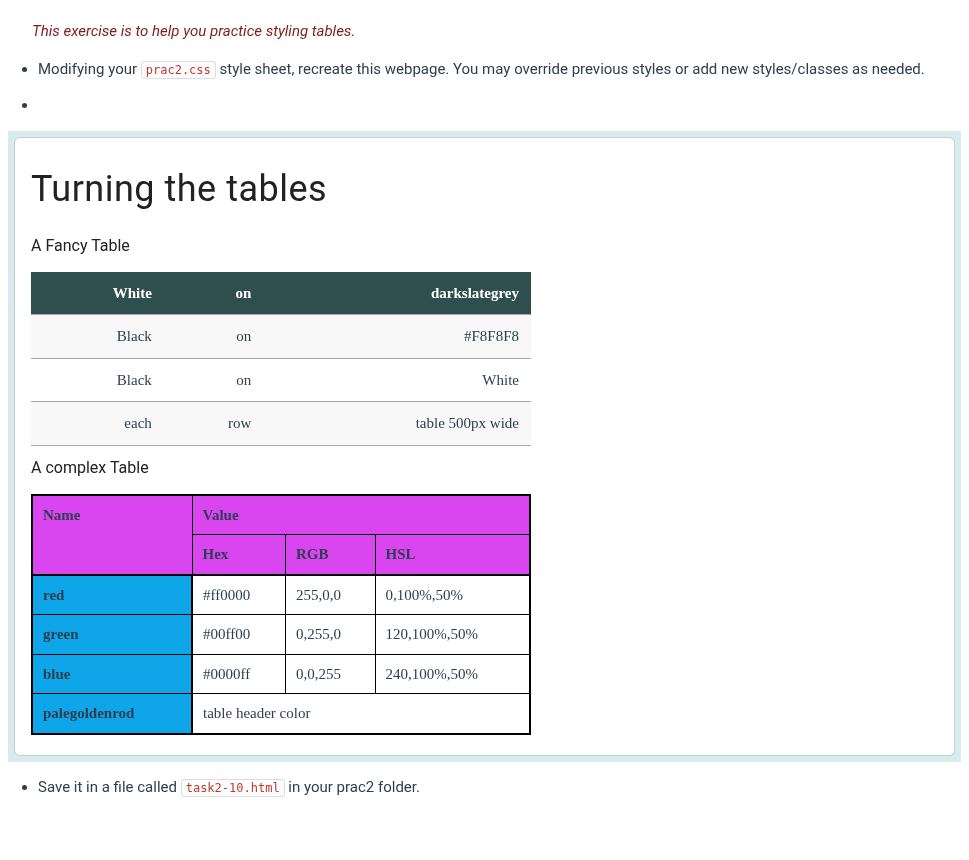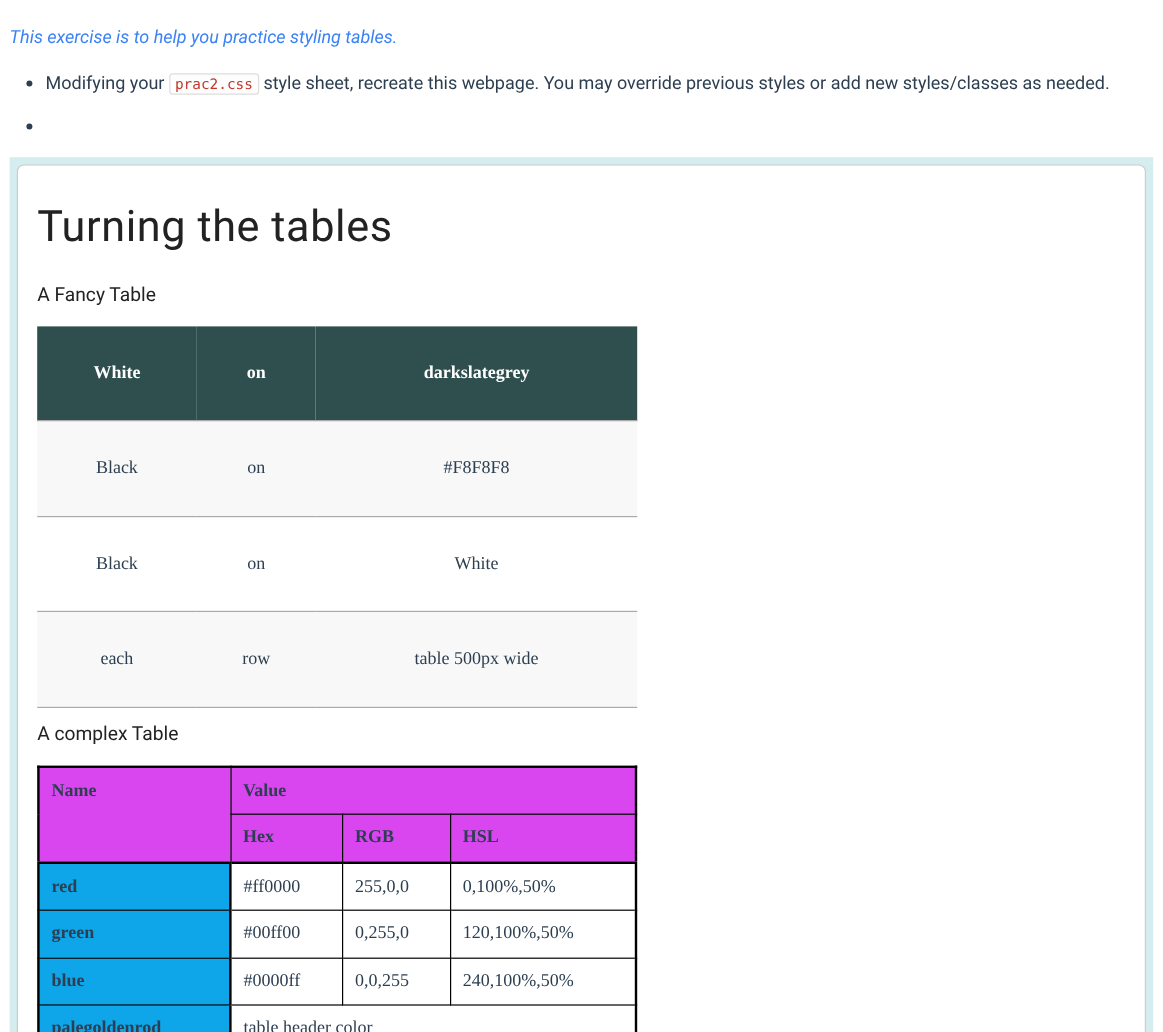--- a/index.html
+++ b/index.html
@@ -10,21 +10,22 @@
       padding: 0;
       font-family: -apple-system, BlinkMacSystemFont, "Segoe UI", Roboto, "Helvetica Neue", Arial, sans-serif;
       color: #2c3e50;
       font-size: 15px;
       line-height: 1.5;
       width: 969px;
     }
     .intro {
       font-style: italic;
       padding: 5px 8px 0 8px;
-      color: #3b82f6;
+      color: #7f1d1d;
+      margin-left: 24px;
     }
     ul.outer {
       margin: 6px 0 10px 0;
       padding-left: 38px;
     }
     ul.outer li {
       margin: 14px 0;
       font-style: normal;
     }
     ul.inner {
@@ -70,22 +71,22 @@
     }
     
     table.fancy {
       width: 500px;
       border-collapse: collapse;
       font-family: Georgia, "Times New Roman", serif;
       font-size: 15px;
     }
     table.fancy th,
     table.fancy td {
-      text-align: center;
-      padding: 28px 12px;
+      text-align: right;
+      padding: 10px 12px;
       border-bottom: 1px solid darkgrey;
     }
     table.fancy thead th {
       background: #2f4f4f;
       color: #fff;
       font-weight: 600;
     }
     table.fancy tbody tr:nth-child(odd) td {
       background: #f8f8f8;
     }

